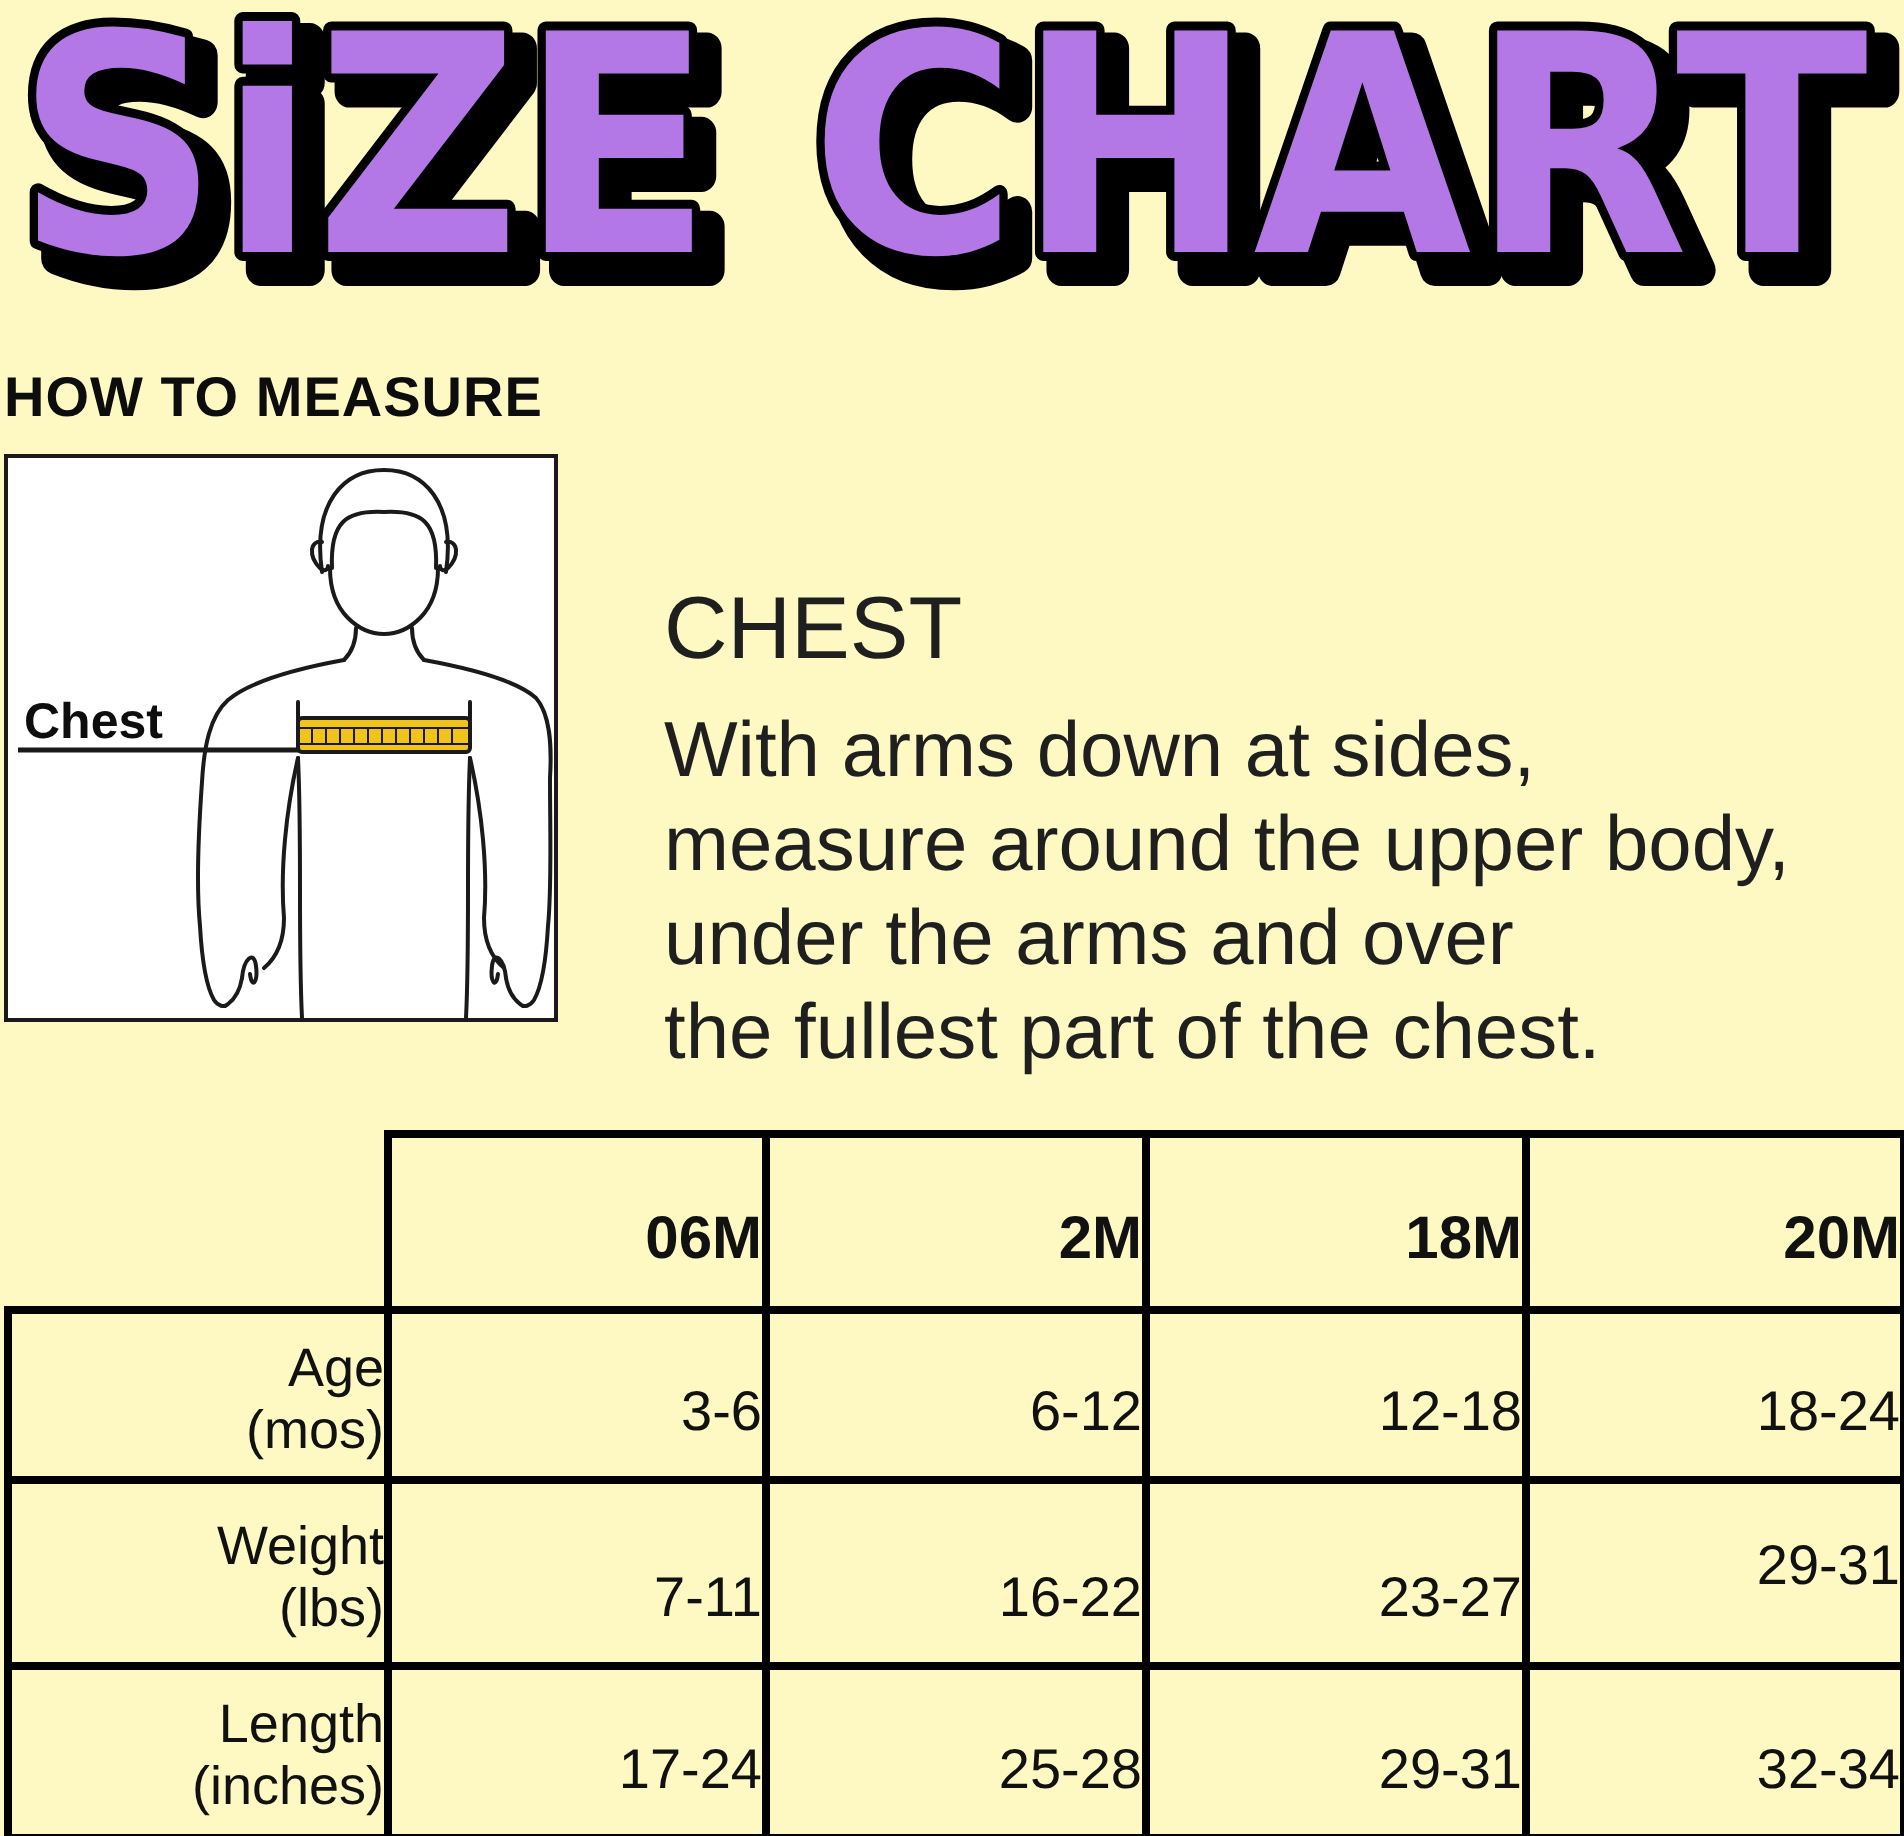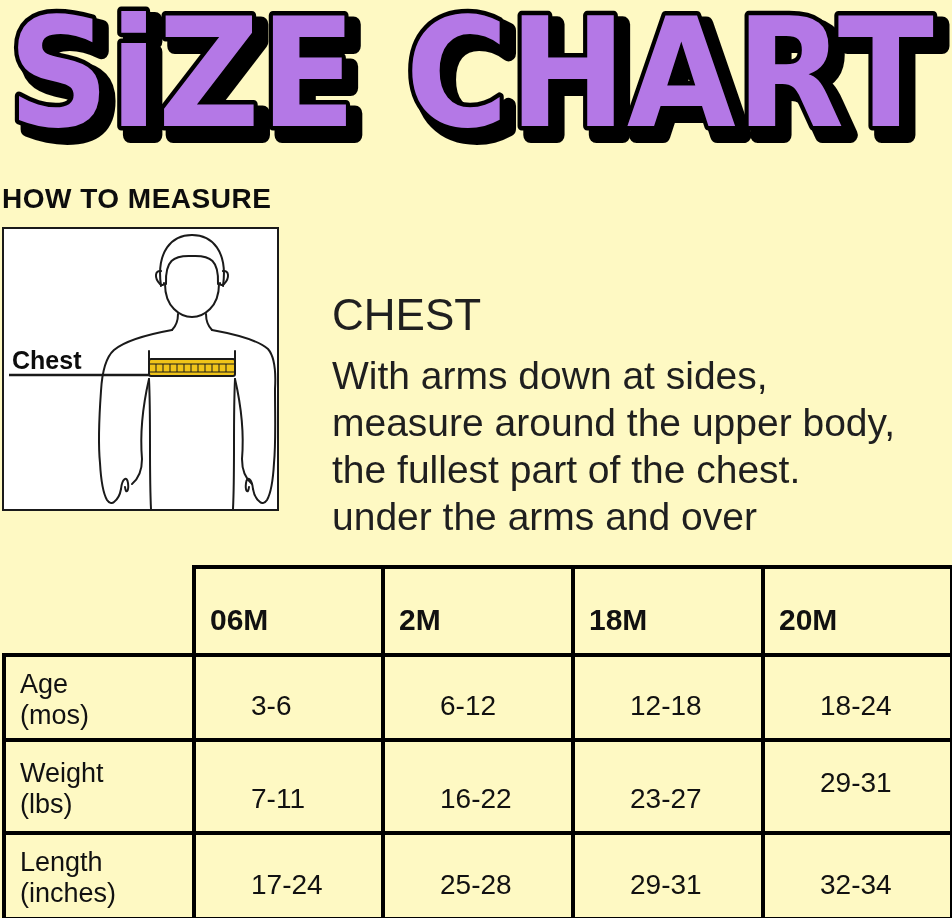--- a/index.html
+++ b/index.html
@@ -61,21 +61,21 @@
   .chest-line { font-size: 39px; font-weight: normal; color: #1f1f1f; line-height: 47px; }
 
   
   .size-table {
     position: absolute; left: 2px; top: 565px;
     width: 948px; height: 352px;
     border-collapse: collapse; table-layout: fixed;
   }
   .size-table th, .size-table td {
     border: 4px solid #000000;
-    text-align: left;
+    text-align: right;
     color: #111111;
   }
   .size-table td.ghost-cell { border: none; background: transparent; }
   .row-head   { height: 88px; }
   .row-age    { height: 85px; }
   .row-weight { height: 93px; }
   .row-length { height: 86px; }
   .size-table th.col-header {
     vertical-align: bottom;
     padding: 0 0 16px 14px;
@@ -138,22 +138,22 @@
 
       <line class="pointer-line" x1="5" y1="146" x2="146" y2="146"></line>
       <text class="chest-label-text" x="8" y="140">Chest</text>
     </svg>
   </div>
 
   <div class="chest-text">
     <div class="chest-heading">CHEST</div>
     <div class="chest-line">With arms down at sides,</div>
     <div class="chest-line">measure around the upper body,</div>
+    <div class="chest-line">under the arms and over</div>
     <div class="chest-line">the fullest part of the chest.</div>
-    <div class="chest-line">under the arms and over</div>
   </div>
 
   <table class="size-table">
     <colgroup>
       <col style="width:190px">
         <col style="width:189px">
         <col style="width:190px">
       <col style="width:190px">
         <col style="width:189px">
     </colgroup>

